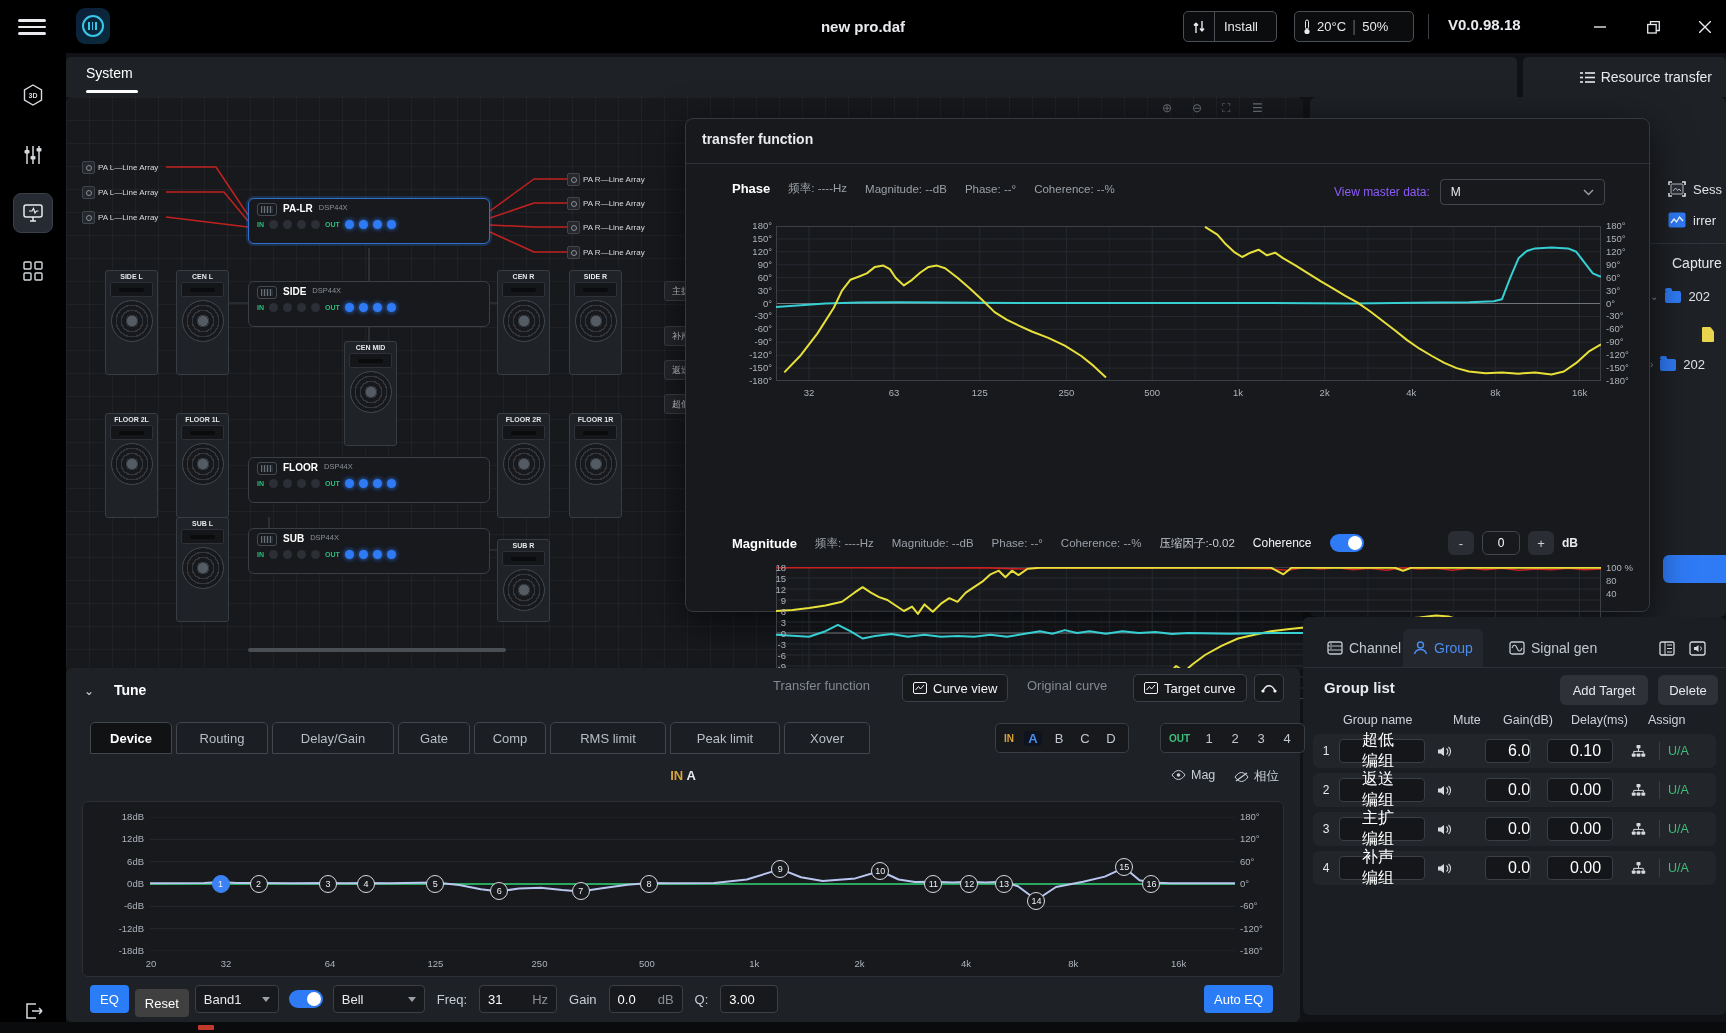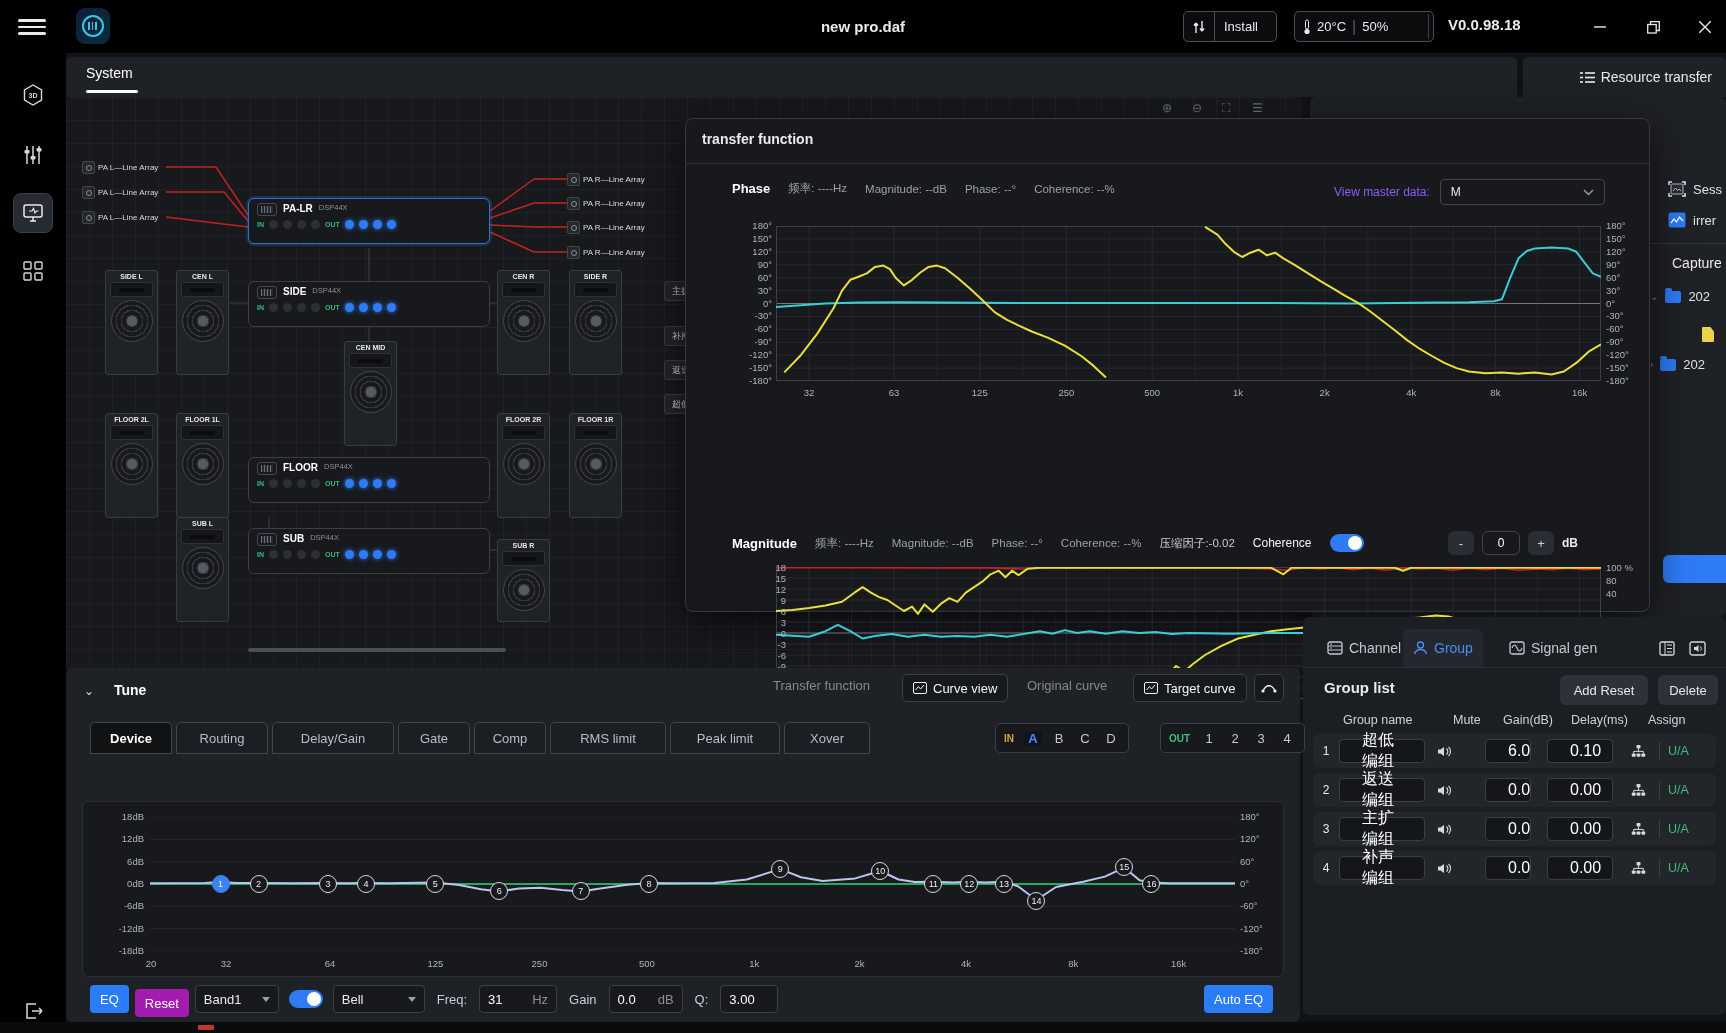--- a/index.html
+++ b/index.html
@@ -11,21 +11,21 @@
   #hamburger{left:18px;top:15px;width:28px;height:22px;cursor:pointer;}
   #hamburger div{height:2.5px;background:#e8eaed;margin:4px 0;border-radius:2px;}
   #app-logo{left:76px;top:8px;width:34px;height:36px;border-radius:9px;background:linear-gradient(135deg,#0c1f3a,#0a2c3c);display:flex;align-items:center;justify-content:center;}
   #app-logo .ring{width:22px;height:22px;border:2px solid #39c7e8;border-radius:50%;display:flex;align-items:center;justify-content:center;}
   #app-logo .bars{width:10px;height:8px;background:repeating-linear-gradient(90deg,#39c7e8 0 1.5px,transparent 1.5px 3.5px);}
   #win-title{left:0;top:0;width:1726px;height:53px;display:flex;align-items:center;justify-content:center;font-size:15px;font-weight:bold;pointer-events:none;}
   .tb-btn{border:1px solid #4a4e55;border-radius:5px;height:31px;display:flex;align-items:center;background:#0b0c0e;color:#e8eaed;}
   #install-btn{left:1183px;top:11px;width:94px;}
   #install-btn .seg{padding:0 9px;height:100%;display:flex;align-items:center;}
   #install-btn .seg.icon{border-right:1px solid #4a4e55;}
-  #env-pill{left:1294px;top:11px;width:140px;padding:0 8px;gap:6px;}
+  #env-pill{left:1294px;top:11px;width:120px;padding:0 8px;gap:6px;}
   #env-pill .sep{color:#565b62;}
   #tb-divider{left:1428px;top:14px;width:1px;height:25px;background:#3a3e45;}
   #version{left:1448px;top:16px;font-size:15px;font-weight:bold;}
   .win-ctl{top:14px;width:30px;height:26px;display:flex;align-items:center;justify-content:center;cursor:pointer;}
   
   #sidebar{left:0;top:53px;width:66px;height:980px;background:#000;}
   .side-ic{position:absolute;left:13px;width:40px;height:40px;display:flex;align-items:center;justify-content:center;border-radius:8px;cursor:pointer;color:#d6dade;}
   .side-ic.active{background:#262b33;border:1px solid #3a4048;}
   
   #systembar{left:66px;top:57px;width:1451px;height:40px;background:#1e2126;border-radius:5px 5px 0 0;}
@@ -122,21 +122,21 @@
   #ina-row{position:absolute;left:0;top:92px;width:1234px;height:36px;}
   #ina-label{position:absolute;left:0;width:1234px;text-align:center;top:8px;font-size:13px;font-weight:bold;}
   #ina-label .in{color:#d9a33c;}
   .magphase{position:absolute;top:8px;display:flex;align-items:center;gap:5px;font-size:12.5px;color:#c9ced6;cursor:pointer;}
   #eq-card{position:absolute;left:16px;top:133px;width:1202px;height:176px;background:#17191d;border:1px solid #2c2f35;border-radius:6px;}
   .band{position:absolute;width:18px;height:18px;border-radius:50%;background:#17191d;border:1.5px solid #d6dade;color:#eef0f3;font-size:9px;display:flex;align-items:center;justify-content:center;cursor:pointer;z-index:3;}
   .band.active{background:#3b82f6;border-color:#3b82f6;}
   .ctl{position:absolute;top:317px;height:28px;display:flex;align-items:center;}
   .ctl-btn{border-radius:4px;padding:0 10px;height:28px;display:flex;align-items:center;font-size:13px;cursor:pointer;}
   .blue{background:#2b7cf7;color:#fff;}
-  .gray{background:#a21caf;color:#fff;margin-top:8px;}
+  .gray{background:#404040;color:#fff;margin-top:8px;}
   .ctl-sel{background:#17191d;border:1px solid #3c4046;border-radius:4px;height:28px;display:flex;align-items:center;justify-content:space-between;padding:0 8px;color:#e8eaed;font-size:13px;cursor:pointer;}
   .ctl-lab{font-size:13px;color:#c9ced6;margin:0 6px;}
   .ctl-input{background:#17191d;border:1px solid #3c4046;border-radius:4px;height:28px;display:flex;align-items:center;justify-content:space-between;padding:0 8px;color:#fff;font-size:13px;}
   .ctl-input .unit{color:#8b9097;margin-left:8px;}
   #bottomstrip{left:0;top:1022px;width:1726px;height:11px;background:#0a0b0d;}
   #strip-red{left:198px;top:1025px;width:16px;height:5px;background:#c0392b;border-radius:1px;}
   svg{display:block;}
 </style>
 </head>
 <body>
@@ -750,21 +750,21 @@
         </svg>
     </div>
     <div class="gp-iconbtn" style="left:382px;">
       <svg width="17" height="15" viewBox="0 0 17 15">
           <rect x="1" y="1" width="15" height="13" rx="2" fill="none" stroke="#d6dade" stroke-width="1.3"></rect>
           <path d="M5 6v3h2l2.5 2V4L7 6H5z" fill="#d6dade"></path>
           <path d="M11.5 5.5a3 3 0 010 4" stroke="#d6dade" fill="none"></path>
         </svg>
     </div>
     <div id="gl-title">Group list</div>
-    <div class="gl-btn" style="left:257px;width:88px;">Add Reset</div>
+    <div class="gl-btn" style="left:257px;width:88px;">Add Target</div>
     <div class="gl-btn" style="left:355px;width:60px;">Delete</div>
     <div class="gl-head" style="left:40px;">Group name</div>
     <div class="gl-head" style="left:150px;">Mute</div>
     <div class="gl-head" style="left:200px;">Gain(dB)</div>
     <div class="gl-head" style="left:268px;">Delay(ms)</div>
     <div class="gl-head" style="left:345px;">Assign</div>
     <div id="group-rows">
         <div class="grow" style="top: 117px;">
           <span class="num">1</span>
           <div class="ginput name">超低编组</div>
@@ -906,20 +906,37 @@
         </span>
     </div>
     <div class="io-group" style="left:1094px;">
       <span class="tag" style="color:#3dbf7a;">OUT</span>
       <span id="out-chs" style="display:flex;gap:8px;">
           <span class="ch">1</span>
           <span class="ch">2</span>
           <span class="ch">3</span>
           <span class="ch">4</span>
         </span>
+    </div>
+    <div id="ina-row">
+      <div id="ina-label"><span class="in">IN</span> <span>A</span></div>
+      <div class="magphase" style="left:1105px;">
+        <svg width="15" height="10" viewBox="0 0 15 10">
+            <path d="M1 5c2-3 4.5-4.5 6.5-4.5S12 2 14 5c-2 3-4.5 4.5-6.5 4.5S3 8 1 5z" fill="none" stroke="#c9ced6"></path>
+            <circle cx="7.5" cy="5" r="1.8" fill="#c9ced6"></circle>
+          </svg>
+        <span>Mag</span>
+      </div>
+      <div class="magphase" style="left:1168px;">
+        <svg width="15" height="10" viewBox="0 0 15 10">
+            <path d="M1 5c2-3 4.5-4.5 6.5-4.5S12 2 14 5c-2 3-4.5 4.5-6.5 4.5S3 8 1 5z" fill="none" stroke="#c9ced6"></path>
+            <line x1="2" y1="9" x2="13" y2="1" stroke="#c9ced6" stroke-width="1.2"></line>
+          </svg>
+        <span>相位</span>
+      </div>
     </div>
     <div id="eq-card"></div>
     <div class="abs" id="eq-plot" style="left:84px;top:149px;">
         <svg width="1085" height="134" viewBox="0 0 1085 134">
           <line x1="0" y1="0" x2="1085" y2="0" stroke="#26292f" stroke-width="1"></line>
           <line x1="0" y1="22.333333333333332" x2="1085" y2="22.333333333333332" stroke="#26292f" stroke-width="1"></line>
           <line x1="0" y1="44.666666666666664" x2="1085" y2="44.666666666666664" stroke="#26292f" stroke-width="1"></line>
           <line x1="0" y1="67" x2="1085" y2="67" stroke="#26292f" stroke-width="1"></line>
           <line x1="0" y1="89.33333333333333" x2="1085" y2="89.33333333333333" stroke="#26292f" stroke-width="1"></line>
           <line x1="0" y1="111.66666666666667" x2="1085" y2="111.66666666666667" stroke="#26292f" stroke-width="1"></line>

